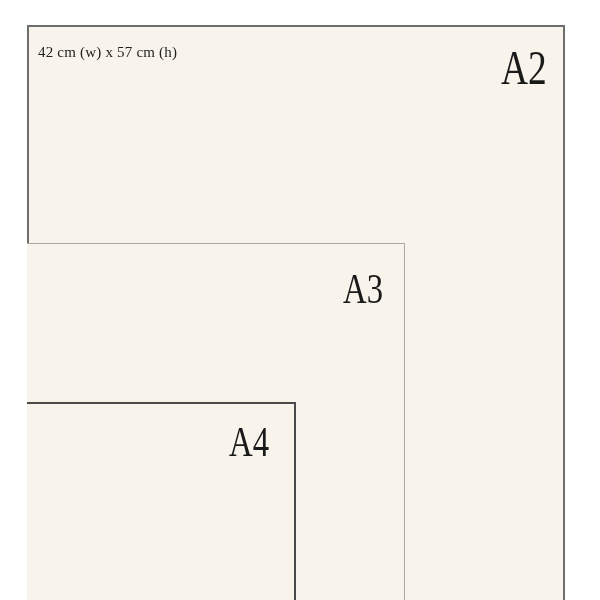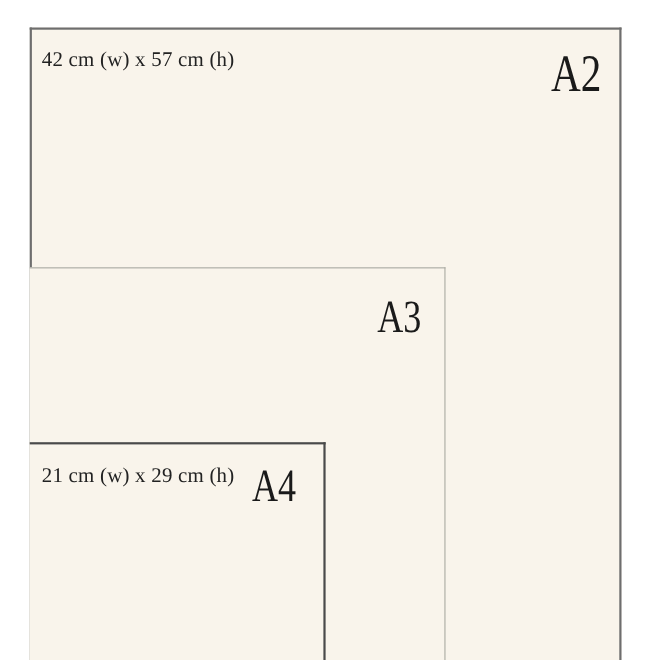--- a/index.html
+++ b/index.html
@@ -29,21 +29,21 @@
     border-top: 1px solid var(--a3-border, #a9a9a1);
     border-right: 1px solid var(--a3-border, #a9a9a1);
   }
   .sheet-a4 {
     left: 27px; top: 402px; width: 269px; height: 400px;
     border-top: 2px solid var(--a4-border, #4a4a4a);
     border-right: 2px solid var(--a4-border, #4a4a4a);
   }
   .dims {
     position: absolute;
-    font-size: 19px;
+    font-size: 15px;
     letter-spacing: 0.2px;
     color: var(--text, #222222);
     white-space: nowrap;
   }
   .dims-a2 { left: 38px; top: 44px; }
   .dims-a3 { left: 38px; top: 263px; }
   .dims-a4 { left: 38px; top: 422px; }
   .size-label {
     position: absolute;
     color: var(--label-text, #1a1a1a);
@@ -63,16 +63,15 @@
 
   <div class="sheet sheet-a2"></div>
   <div class="sheet sheet-a3"></div>
   <div class="sheet sheet-a4"></div>
 
   <div class="dims dims-a2">42 cm (w) x 57 cm (h)</div>
   <div class="size-label label-a2">A2</div>
 
   <div class="size-label label-a3">A3</div>
 
-  <div class="dims dims-a4">21 cm (w) x 29 cm (h)</div>
   <div class="size-label label-a4">A4</div>
 
 </div>
 
 </body></html>

